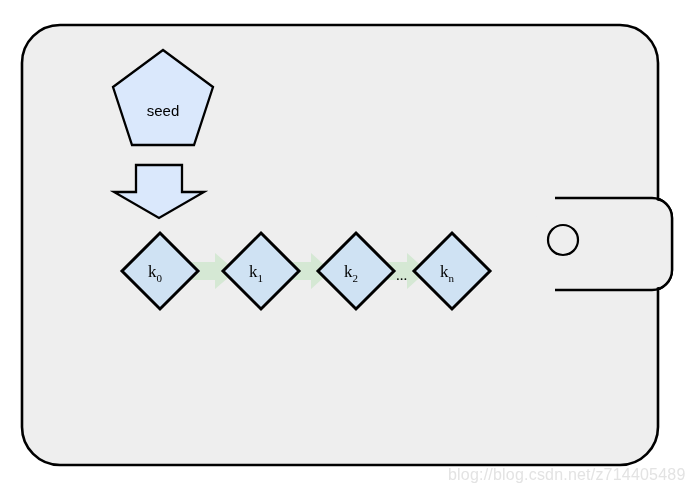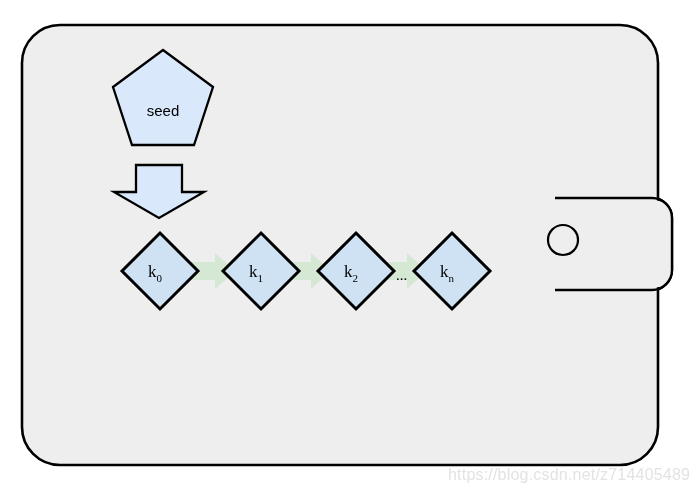--- a/index.html
+++ b/index.html
@@ -115,13 +115,13 @@
     <polygon points="452,233 490,271 452,309 414,271" fill="#cfe2f3" stroke="#000000" stroke-width="3" stroke-linejoin="miter"></polygon>
     <text x="447" y="277" text-anchor="middle">
       <tspan class="lbl-k">k</tspan><tspan class="lbl-k-sub" dy="5">n</tspan>
     </text>
   </g>
 
   <text class="lbl-dots" x="396" y="280" text-anchor="start">...</text>
 
 </svg>
 
-<div class="wm">https://blog.csdn.net/z714405489</div>
+<div class="wm">blog://blog.csdn.net/z714405489</div>
 
 </body></html>

